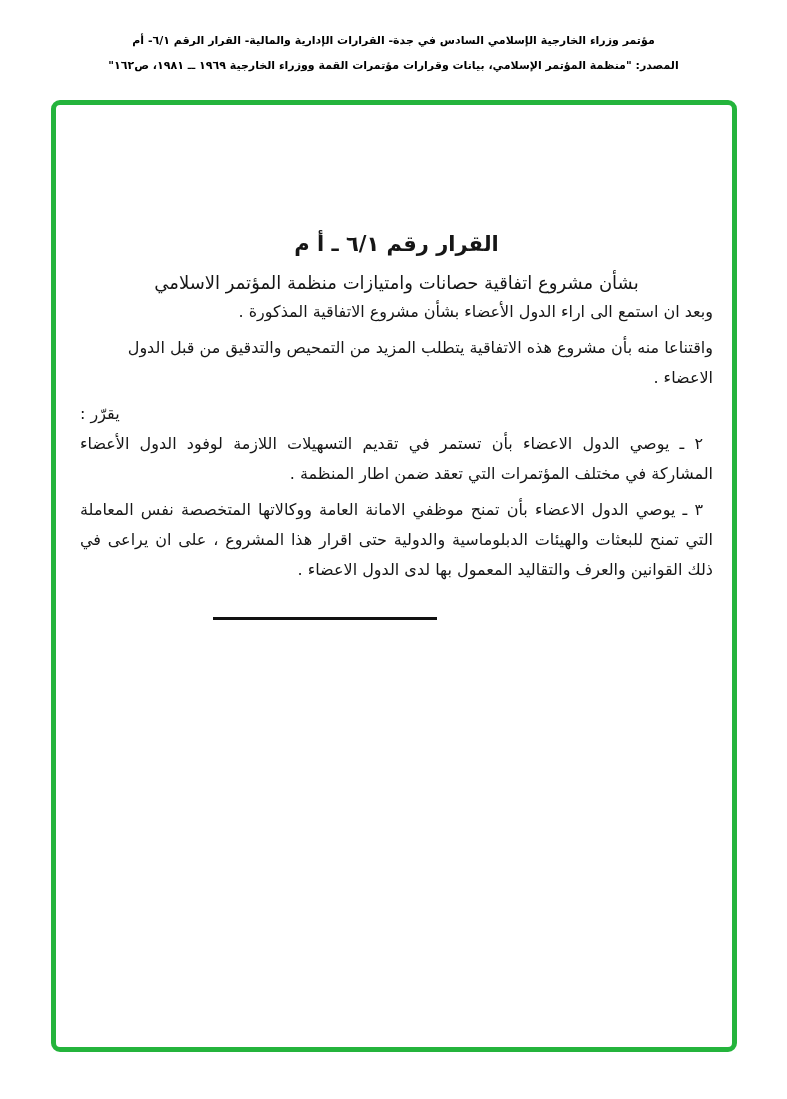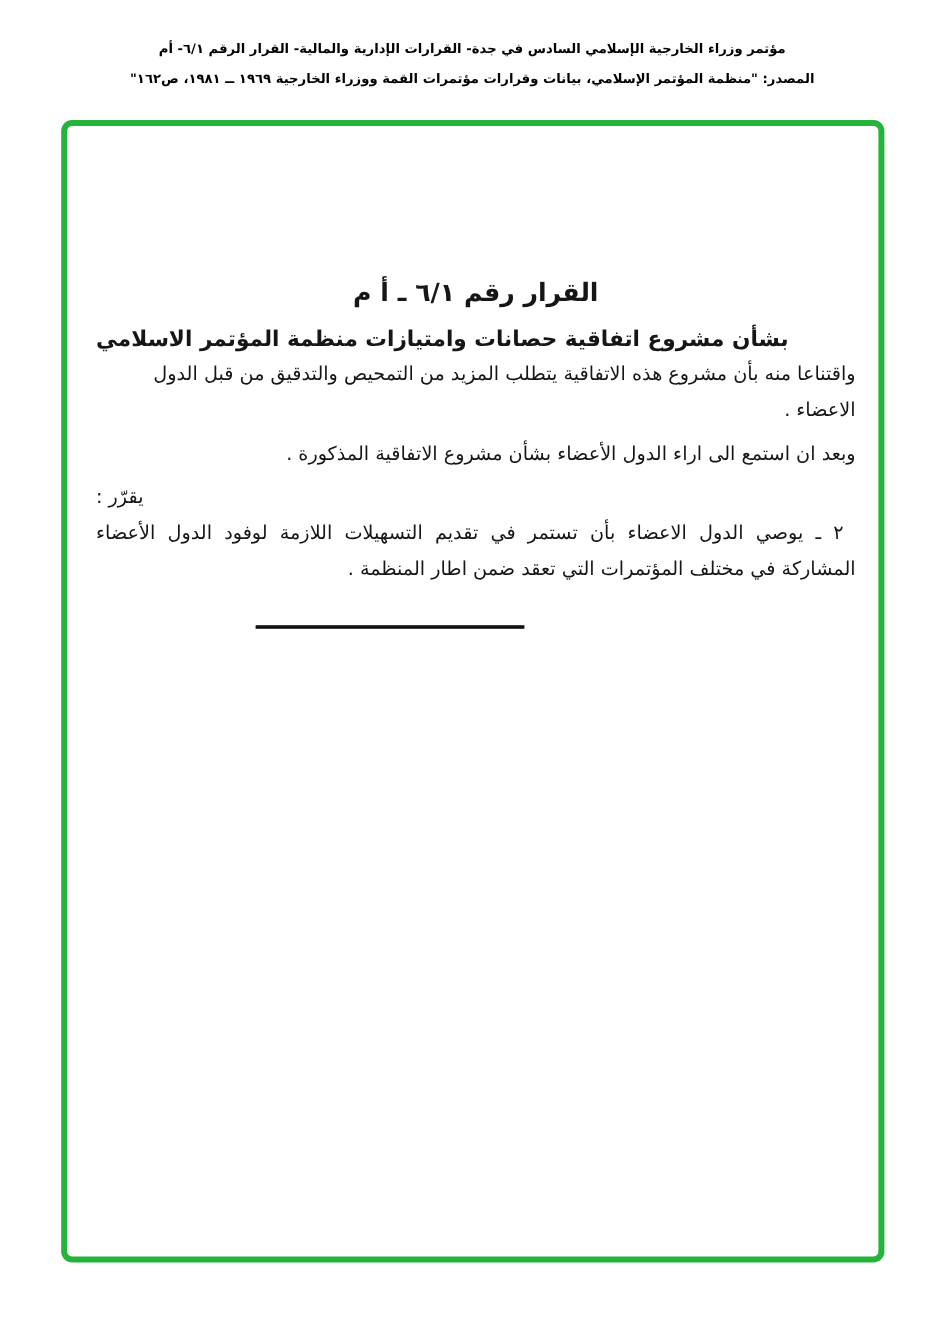--- a/index.html
+++ b/index.html
@@ -61,23 +61,23 @@
     font-size: 16px;
   }
   .doc-title {
     text-align: center;
     font-size: 21px;
     font-weight: bold;
     line-height: 26px;
     margin: 0;
   }
   .doc-subtitle {
-    text-align: left;
+    text-align: center;
     font-size: 18px;
-    font-weight: bold;
+    font-weight: normal;
     line-height: 28px;
     margin: 12px 0 0 0;
   }
   .para {
     margin: 0 0 6px 0;
     line-height: 30px;
     text-align: justify;
     text-justify: inter-word;
   }
   .para.first {
@@ -122,28 +122,29 @@
   <div class="frame" style="border-color: rgb(36, 180, 60);">
 
     <div class="doc">
 
       <div class="doc-title">القرار رقم ٦/١ ـ أ م</div>
 
       <div class="doc-subtitle">بشأن مشروع اتفاقية حصانات وامتيازات منظمة المؤتمر الاسلامي</div>
 
 
 
+      <p class="para single">وبعد ان استمع الى اراء الدول الأعضاء بشأن مشروع الاتفاقية المذكورة .</p>
+
       <p class="para single">واقتناعا منه بأن مشروع هذه الاتفاقية يتطلب المزيد من التمحيص والتدقيق من قبل الدول الاعضاء .</p>
-
-      <p class="para single">وبعد ان استمع الى اراء الدول الأعضاء بشأن مشروع الاتفاقية المذكورة .</p>
 
       <p class="decision">يقرّر :</p>
 
 
       <p class="item">٢ ـ يوصي الدول الاعضاء بأن تستمر في تقديم التسهيلات اللازمة لوفود الدول الأعضاء المشاركة في مختلف المؤتمرات التي تعقد ضمن اطار المنظمة .</p>
 
+      <p class="item">٣ ـ يوصي الدول الاعضاء بأن تمنح موظفي الامانة العامة ووكالاتها المتخصصة نفس المعاملة التي تمنح للبعثات والهيئات الدبلوماسية والدولية حتى اقرار هذا المشروع ، على ان يراعى في ذلك القوانين والعرف والتقاليد المعمول بها لدى الدول الاعضاء .</p>
 
       <div class="divider"></div>
 
     </div>
   </div>
 
 </div>
 
 </body></html>

